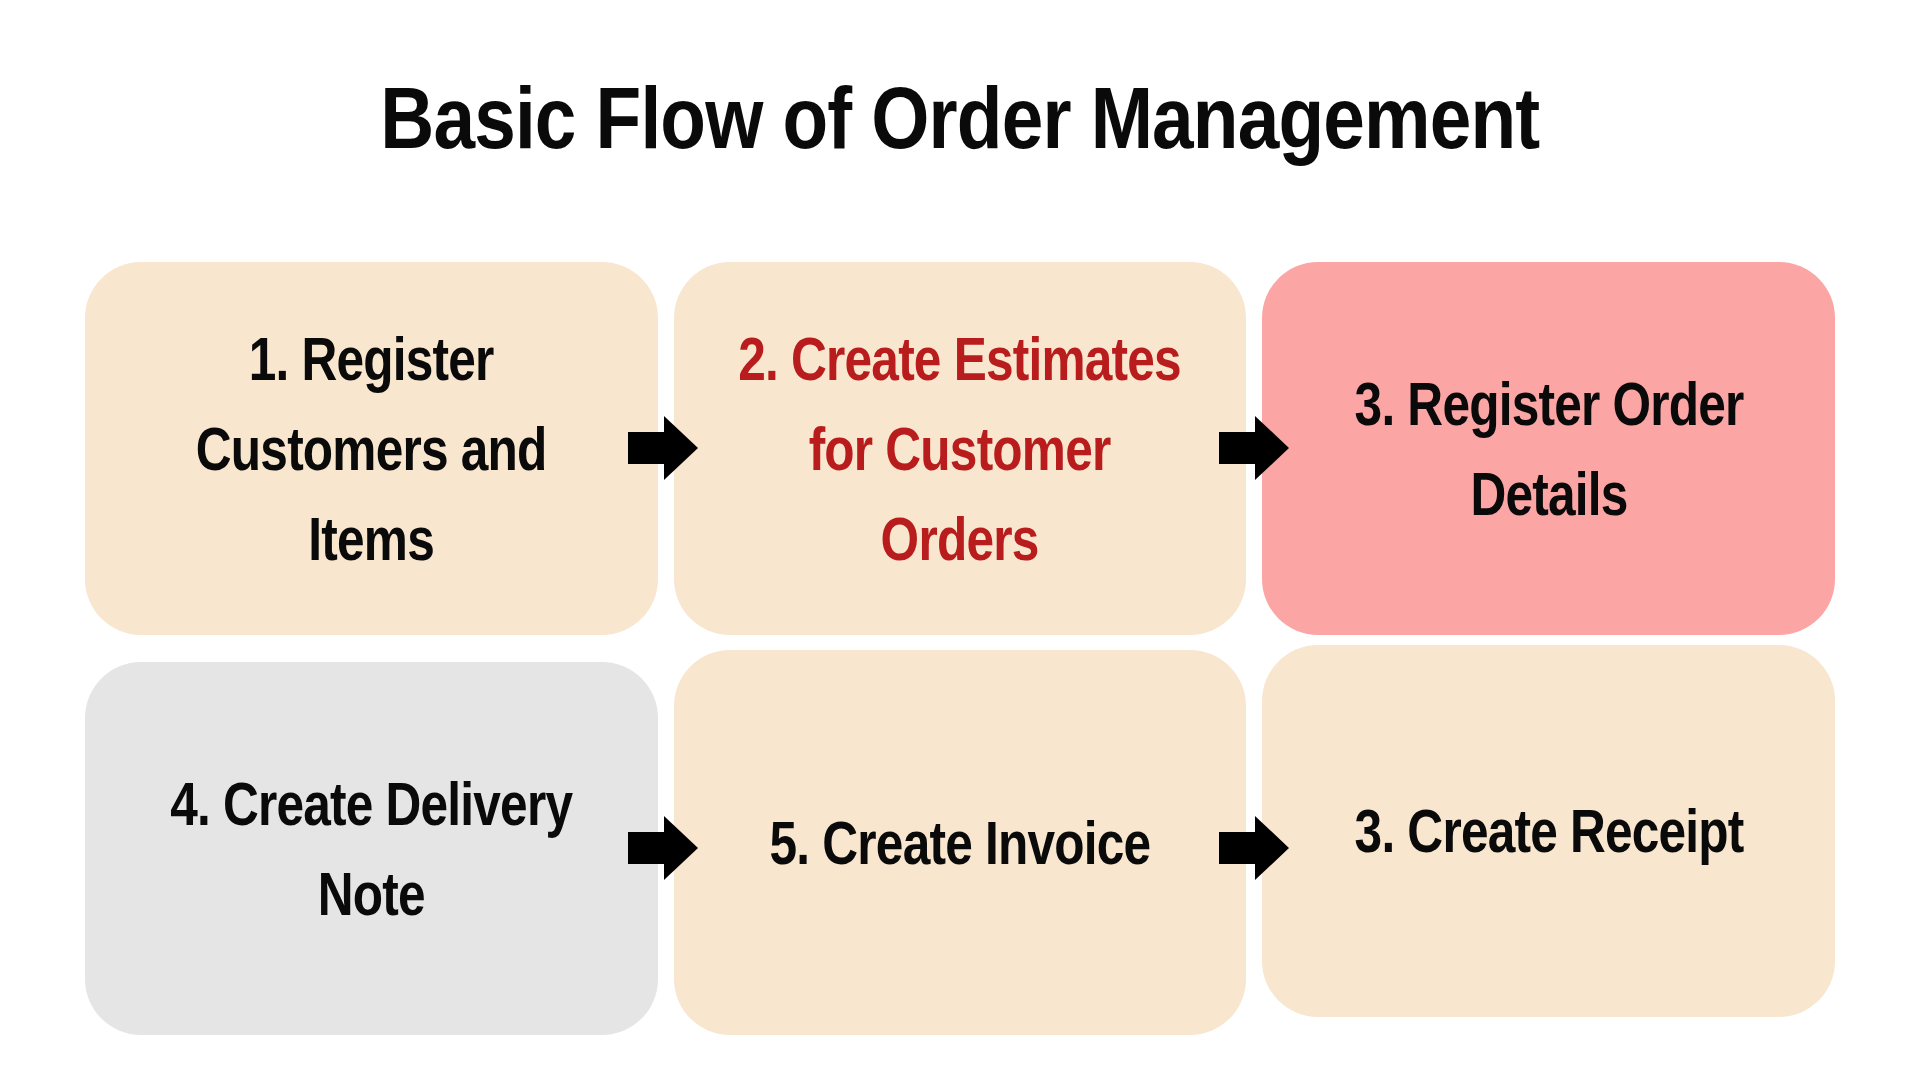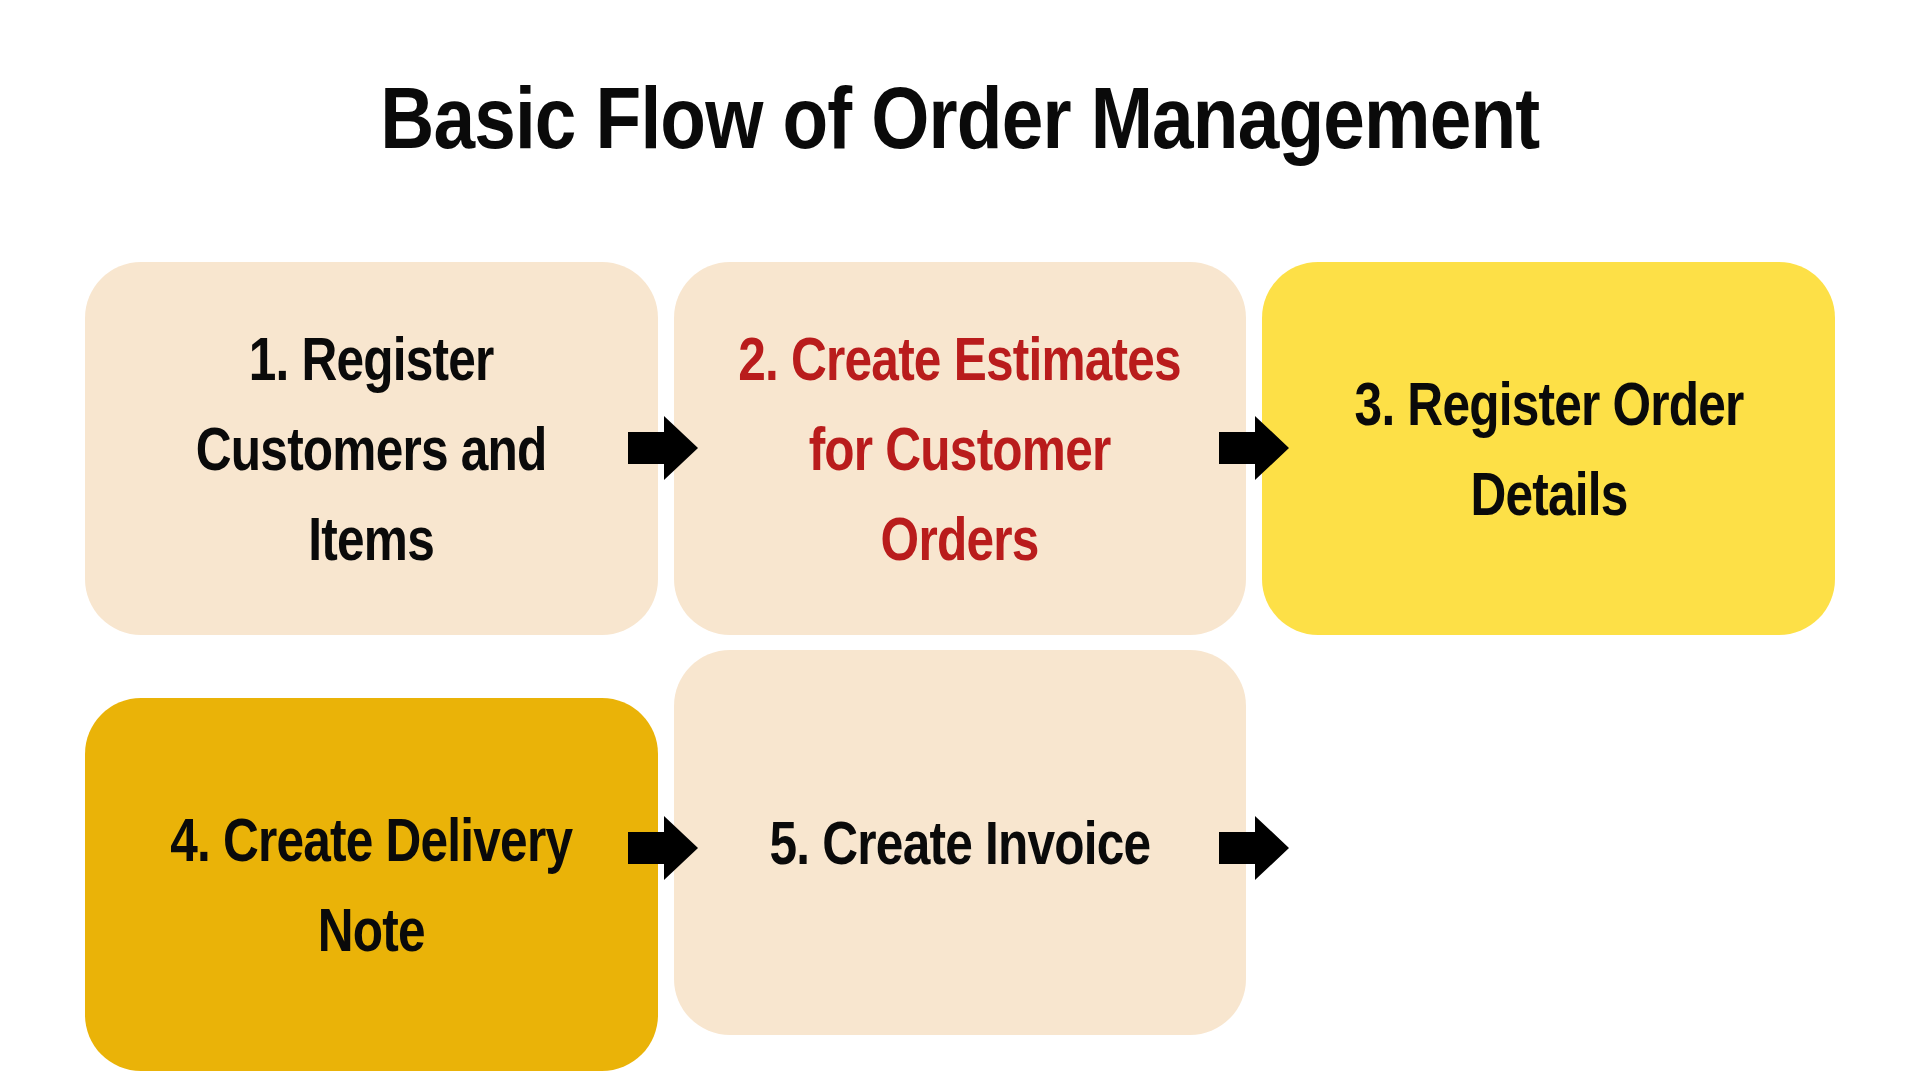--- a/index.html
+++ b/index.html
@@ -88,30 +88,33 @@
     <div class="box box-1" style="background: rgb(248, 230, 207); color: rgb(10, 10, 10);">
         <span class="squeeze">1. Register
 Customers and
 Items</span>
       </div>
     <div class="box box-2" style="background: rgb(248, 230, 207); color: #b91c1c;">
         <span class="squeeze">2. Create Estimates
 for Customer
 Orders</span>
       </div>
-    <div class="box box-3" style="background: #fde047; color: rgb(10, 10, 10);">
+    <div class="box box-3" style="background: #fca5a5; color: rgb(10, 10, 10);">
         <span class="squeeze">3. Register Order
 Details</span>
       </div>
-    <div class="box box-4" style="background: #eab308; color: rgb(10, 10, 10); margin-top: 36px;">
+    <div class="box box-4" style="background: #e5e5e5; color: rgb(10, 10, 10);">
         <span class="squeeze">4. Create Delivery
 Note</span>
       </div>
     <div class="box box-5" style="background: rgb(248, 230, 207); color: rgb(10, 10, 10);">
         <span class="squeeze">5. Create Invoice</span>
+      </div>
+    <div class="box box-6" style="background: rgb(248, 230, 207); color: rgb(10, 10, 10);">
+        <span class="squeeze">3. Create Receipt</span>
       </div>
   </div>
 
   <svg class="arrow arrow-1" viewBox="0 0 70 64">
     <polygon points="0,16 36,16 36,0 70,32 36,64 36,48 0,48" fill="#000000"></polygon>
   </svg>
   <svg class="arrow arrow-2" viewBox="0 0 70 64">
     <polygon points="0,16 36,16 36,0 70,32 36,64 36,48 0,48" fill="#000000"></polygon>
   </svg>
   <svg class="arrow arrow-3" viewBox="0 0 70 64">

